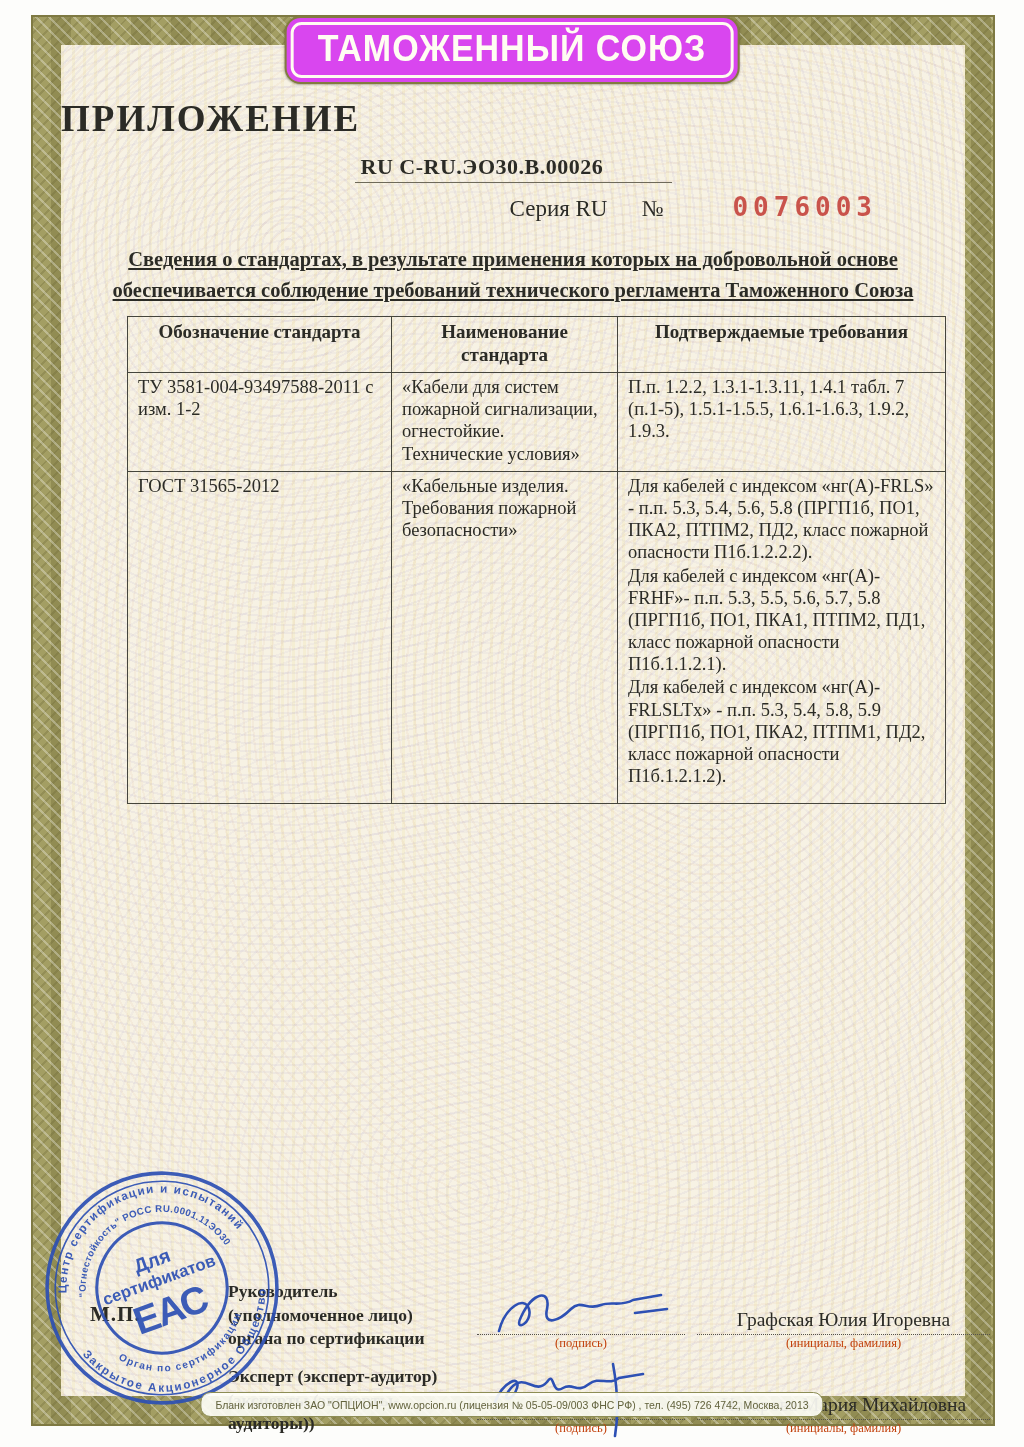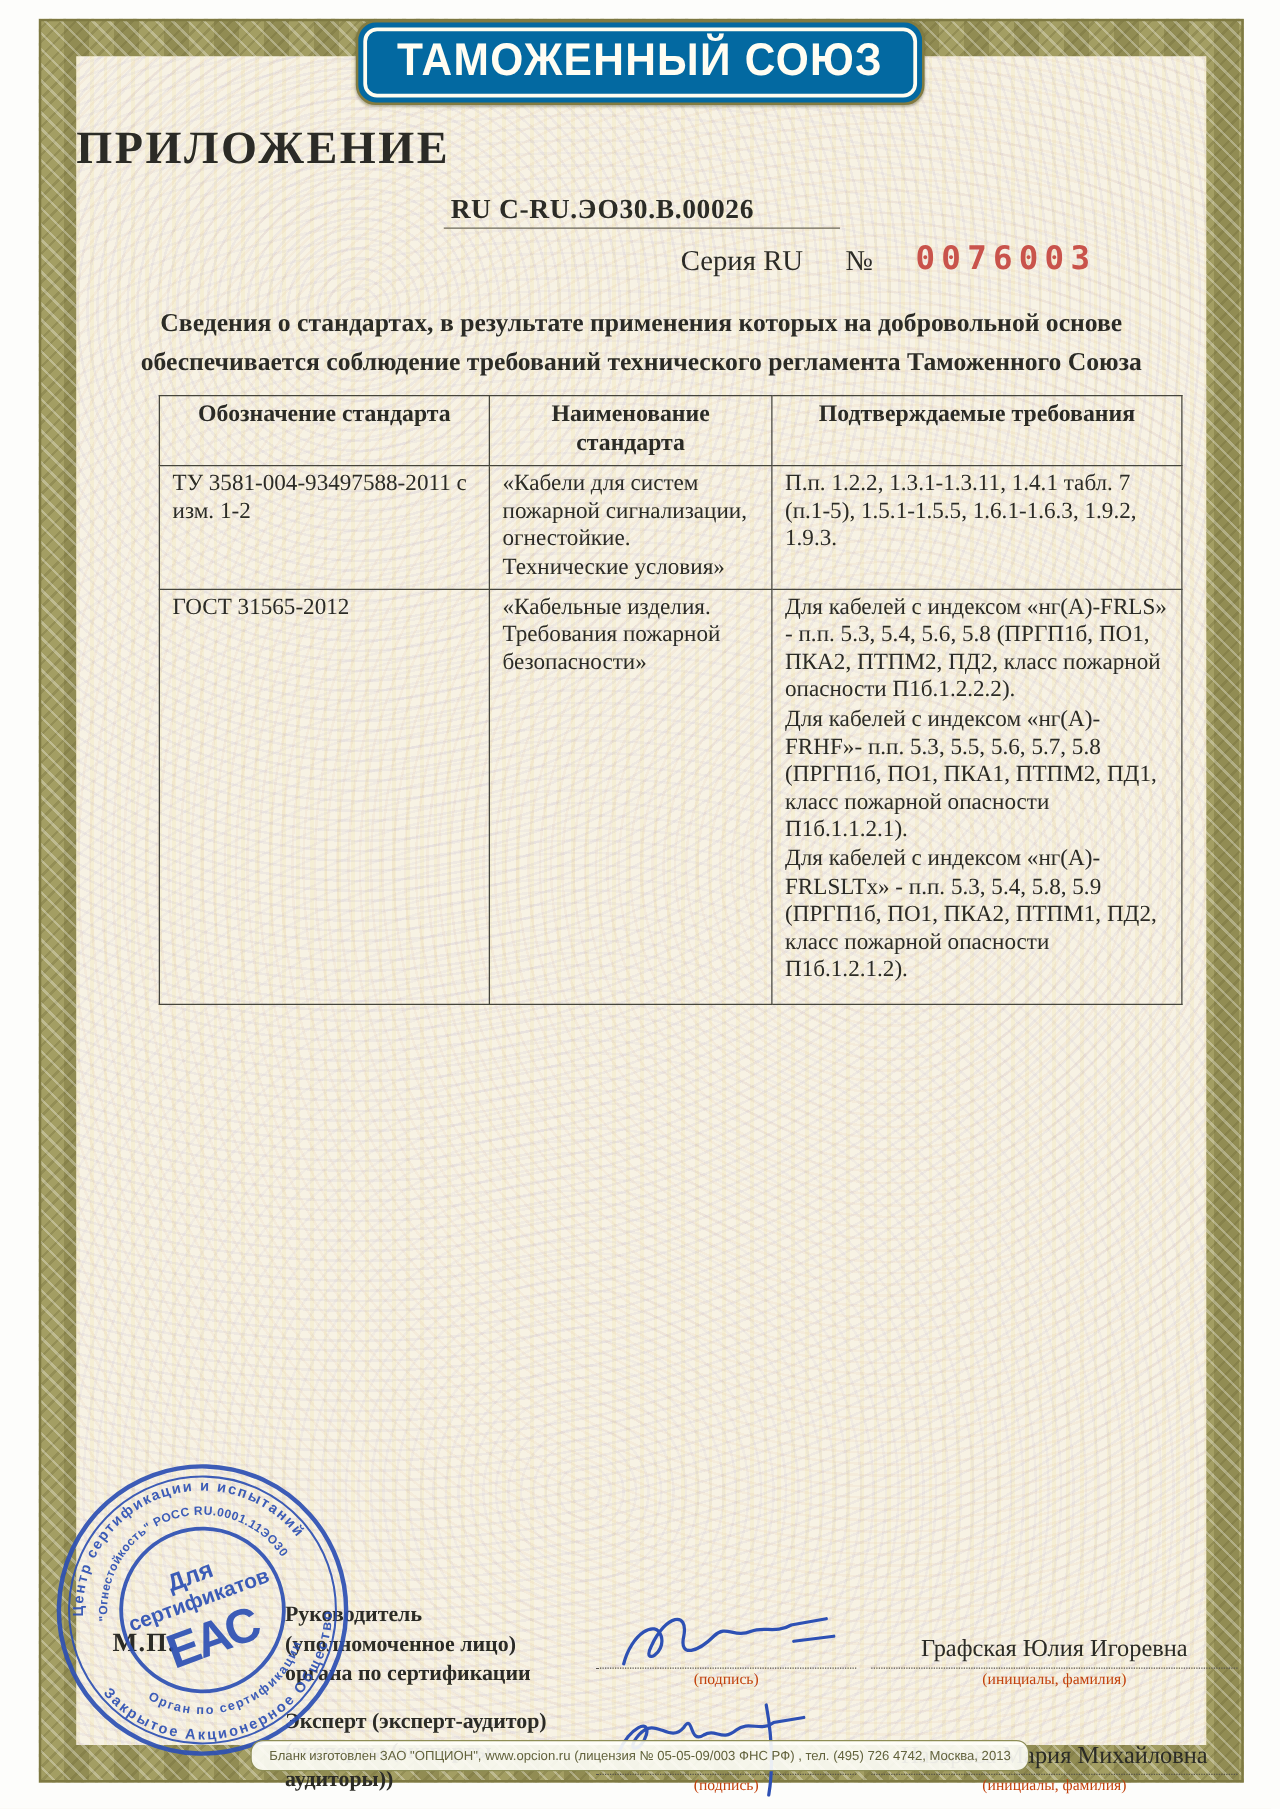--- a/index.html
+++ b/index.html
@@ -16,42 +16,42 @@
   .inner{position:absolute;left:30px;top:30px;right:30px;bottom:30px;
     background:
       repeating-radial-gradient(circle at 25% 15%, rgba(135,120,190,.08) 0 2px, transparent 2px 8px),
       repeating-radial-gradient(circle at 72% 48%, rgba(205,140,95,.07) 0 2px, transparent 2px 9px),
       repeating-radial-gradient(circle at 45% 85%, rgba(135,120,190,.06) 0 2px, transparent 2px 10px),
       repeating-linear-gradient(90deg, rgba(236,222,148,.20) 0 3px, transparent 3px 11px),
       #f7f2e4;}
 
   
   .banner{position:absolute;top:16px;left:50%;transform:translateX(-50%);
-    background:#0369a1;border:2px solid #827b40;border-radius:16px;padding:4px;z-index:6;
+    background:#d946ef;border:2px solid #827b40;border-radius:16px;padding:4px;z-index:6;
     box-shadow:0 1px 2px rgba(60,60,30,.35);}
   .banner-in{border:3px solid #fffdf0;border-radius:11px;padding:4px 24px 7px 24px;}
   .banner-in span{font-family:"Liberation Sans",sans-serif;font-weight:bold;font-size:34px;
     letter-spacing:1px;color:#fffdf2;white-space:nowrap;display:inline-block;transform:scaleY(1.08);}
 
   
   .content{position:absolute;left:61px;top:45px;right:59px;bottom:51px;}
   .doc-title{margin-top:52px;text-align:left;font-size:37px;font-weight:bold;letter-spacing:2px;}
   .subtitle-row{margin-top:14px;display:flex;justify-content:center;align-items:flex-end;gap:10px;}
   .subtitle{font-size:23px;font-weight:bold;white-space:nowrap;}
   .certnum-wrap{border-bottom:1.5px solid #6e6a5a;min-width:305px;padding:0 6px 2px 6px;}
   .certnum{font-size:22px;font-weight:bold;letter-spacing:.5px;white-space:nowrap;}
   .series-row{margin-top:9px;display:flex;justify-content:flex-end;align-items:flex-end;
     gap:34px;padding-right:88px;}
   .series-label{font-size:23px;}
   .no-sign{font-size:23px;}
   .serial{font-family:"DejaVu Sans Mono",monospace;font-weight:bold;font-size:26px;
-    letter-spacing:5px;color:#c9534b;}
+    letter-spacing:5px;color:#c9534b;margin-left:35px;}
 
   .intro{margin:22px auto 0 auto;width:860px;text-align:center;font-size:20.5px;font-weight:bold;
-    line-height:1.5;}
+    line-height:1.5;text-decoration:underline;}
 
   
   table.std{border-collapse:collapse;margin-left:66px;margin-top:10px;width:818px;
     table-layout:fixed;}
   table.std th,table.std td{border:1.6px solid #45453c;vertical-align:top;}
   table.std th{font-size:19px;font-weight:bold;text-align:center;padding:3px 4px 5px 4px;line-height:1.25;}
   table.std td{font-size:18.5px;padding:3px 8px 6px 10px;line-height:1.2;}
   col.c1{width:264px;} col.c2{width:226px;} col.c3{width:328px;}
   td p{margin:0 0 1px 0;}
   .row2 td{height:322px;}

